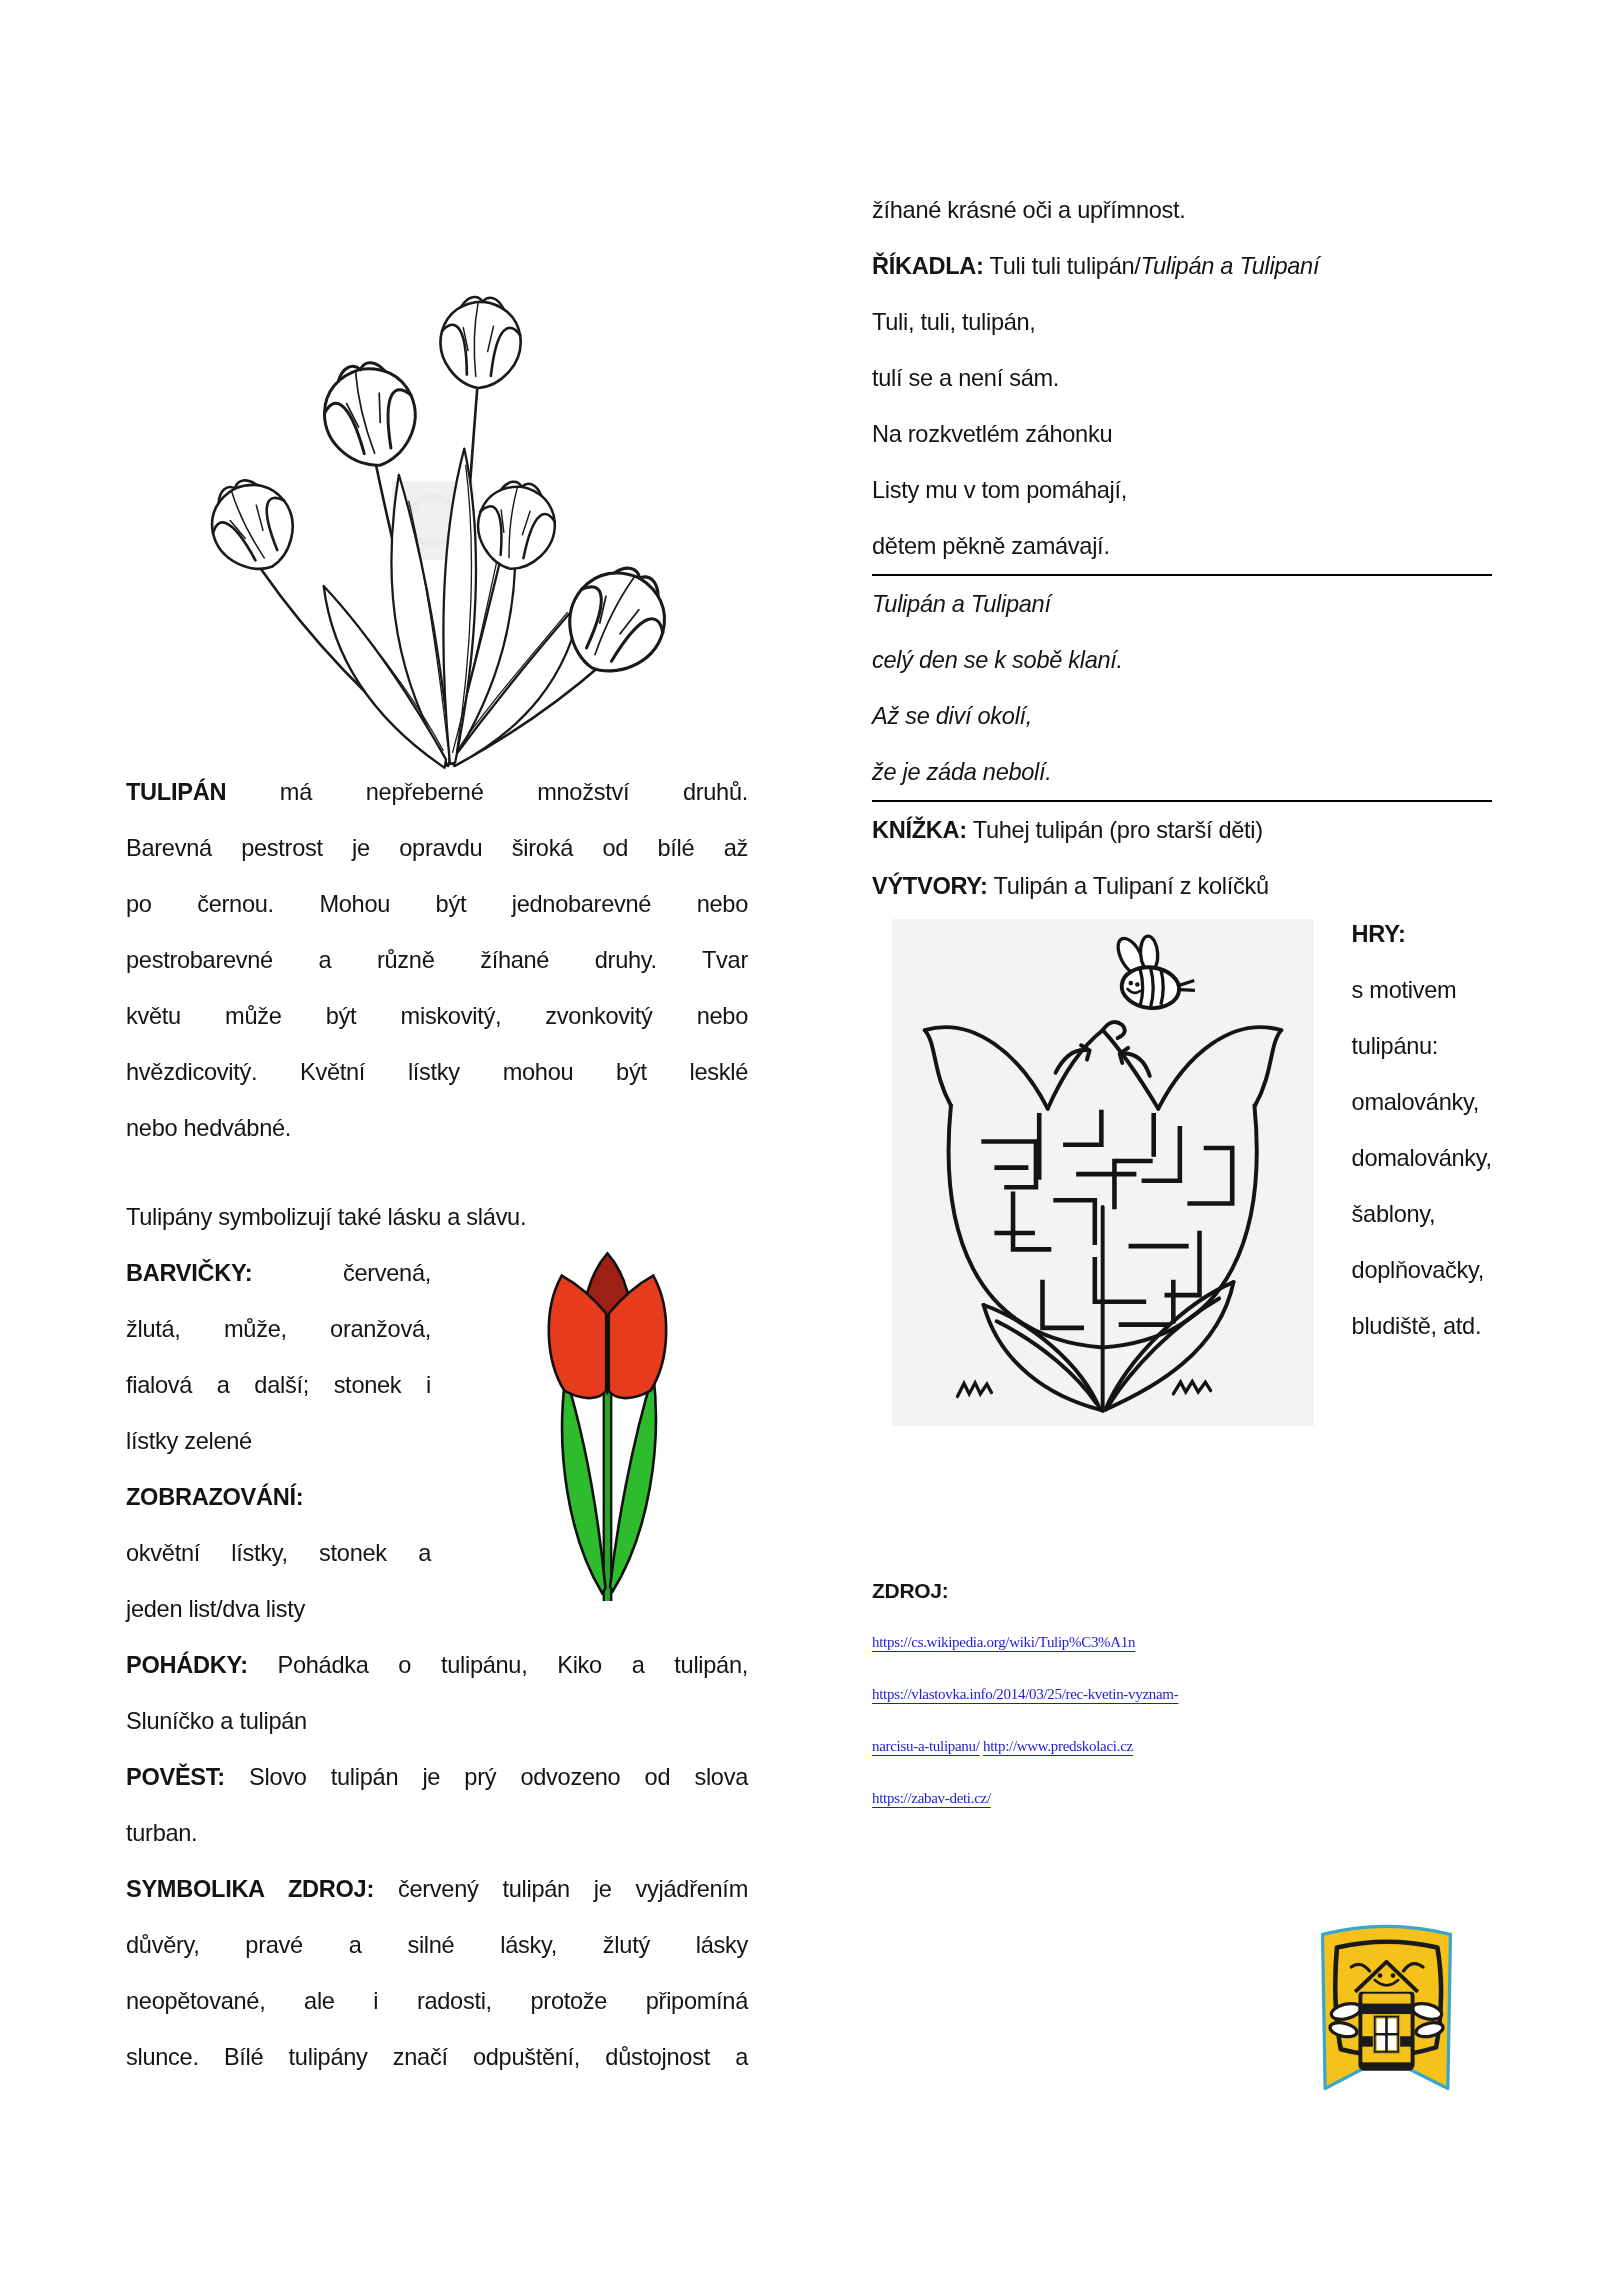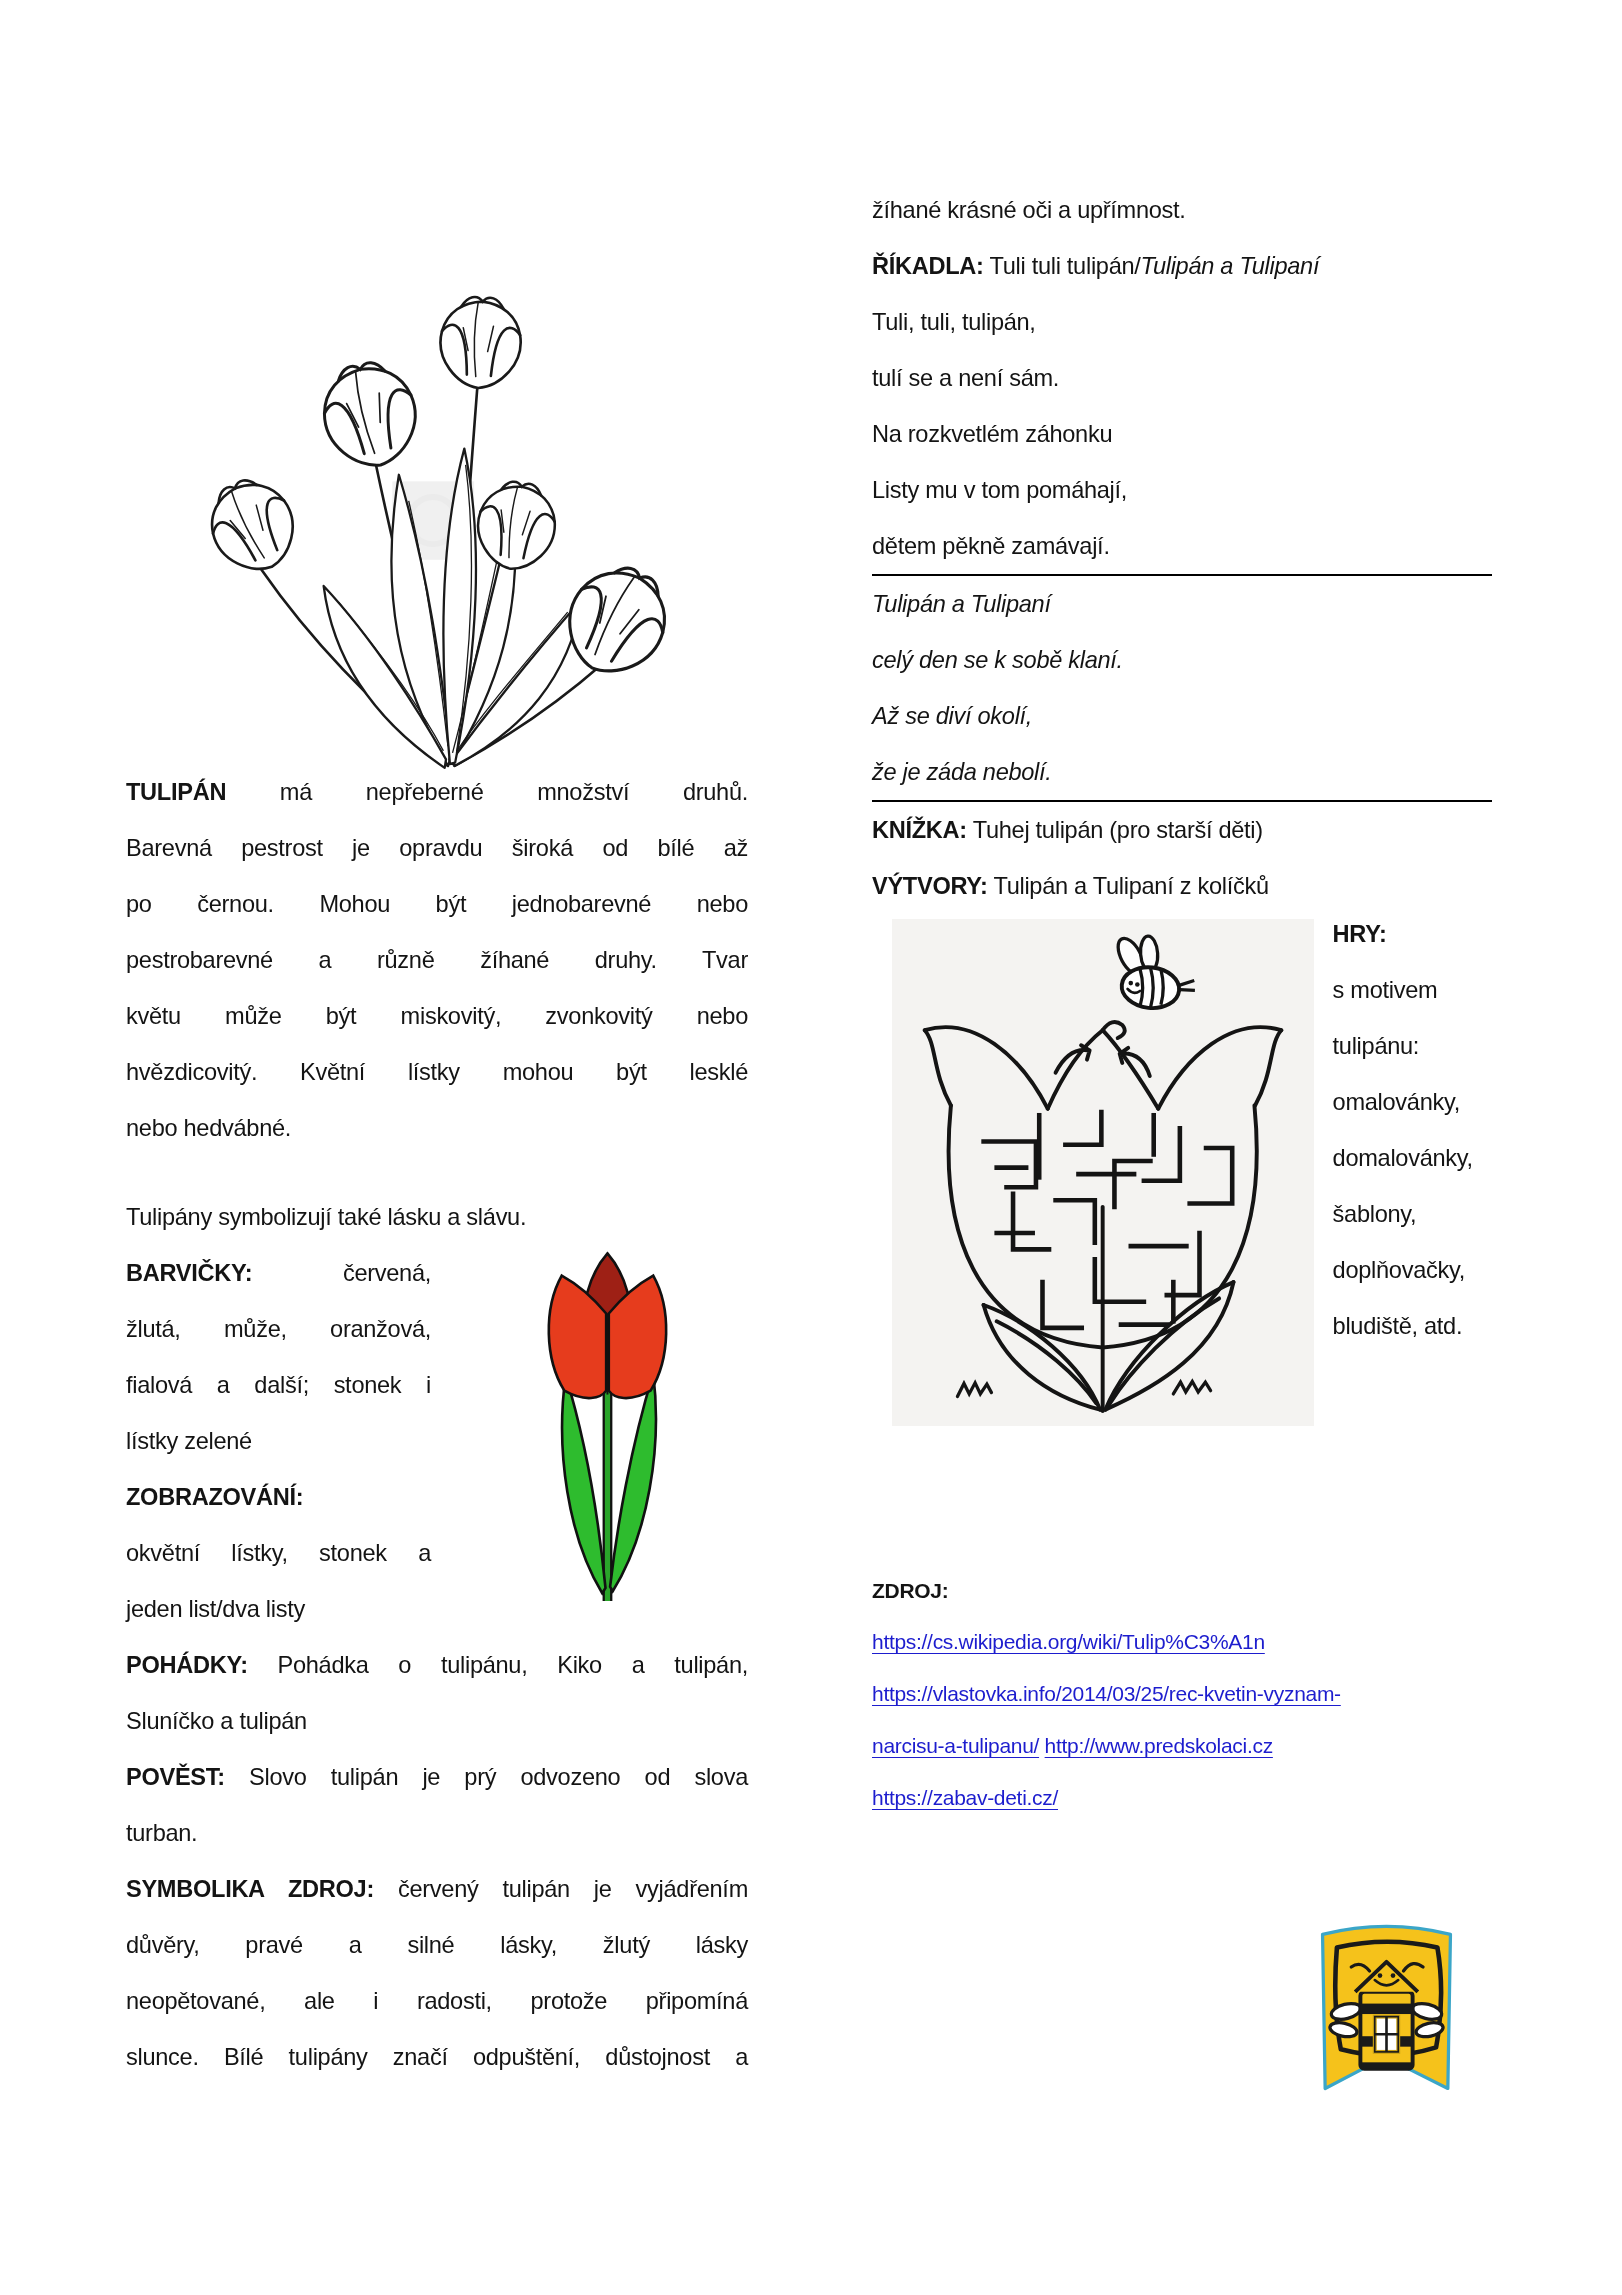--- a/index.html
+++ b/index.html
@@ -18,26 +18,26 @@
   #left-col{left:126px;top:764px;width:622px;}
   #right-col{left:872px;top:182px;width:620px;}
   .rule{border:none;border-top:2px solid #000;margin:0;height:0;}
   
   #sketch{left:183px;top:167px;width:543px;height:609px;}
   
   .tulip-float{float:right;width:317px;height:376px;margin-top:-9.8px;}
   
   .maze-row{display:flex;align-items:flex-start;margin-top:5.2px;}
   .maze-box{margin-left:19.6px;width:422px;height:507px;background:#f4f3f1;flex:0 0 auto;}
-  .hry-col{margin-left:19px;margin-top:-13px;width:157px;}
+  .hry-col{margin-left:38px;margin-top:-13px;width:157px;}
   .hry-col .tline{line-height:56px;}
   
   #zdroj{left:872px;top:1565px;width:620px;}
   #zdroj .zh{line-height:51px;font-size:21px;}
-  #zdroj .lline{line-height:52px;font-size:21px;}
+  #zdroj .lline{line-height:52px;font-size:15px;font-family:Liberation Serif, serif;}
   #zdroj a{color:#1d1dce;text-decoration:underline;text-underline-offset:3.9px;text-decoration-thickness:1.3px;cursor:pointer;}
   
   #logo{left:1312px;top:1907px;width:149px;height:186px;}
   svg{display:block;}
 </style>
 </head>
 <body>
 
 <div id="sketch" class="abs">
 <svg width="543" height="609" viewBox="0 0 830 930">

